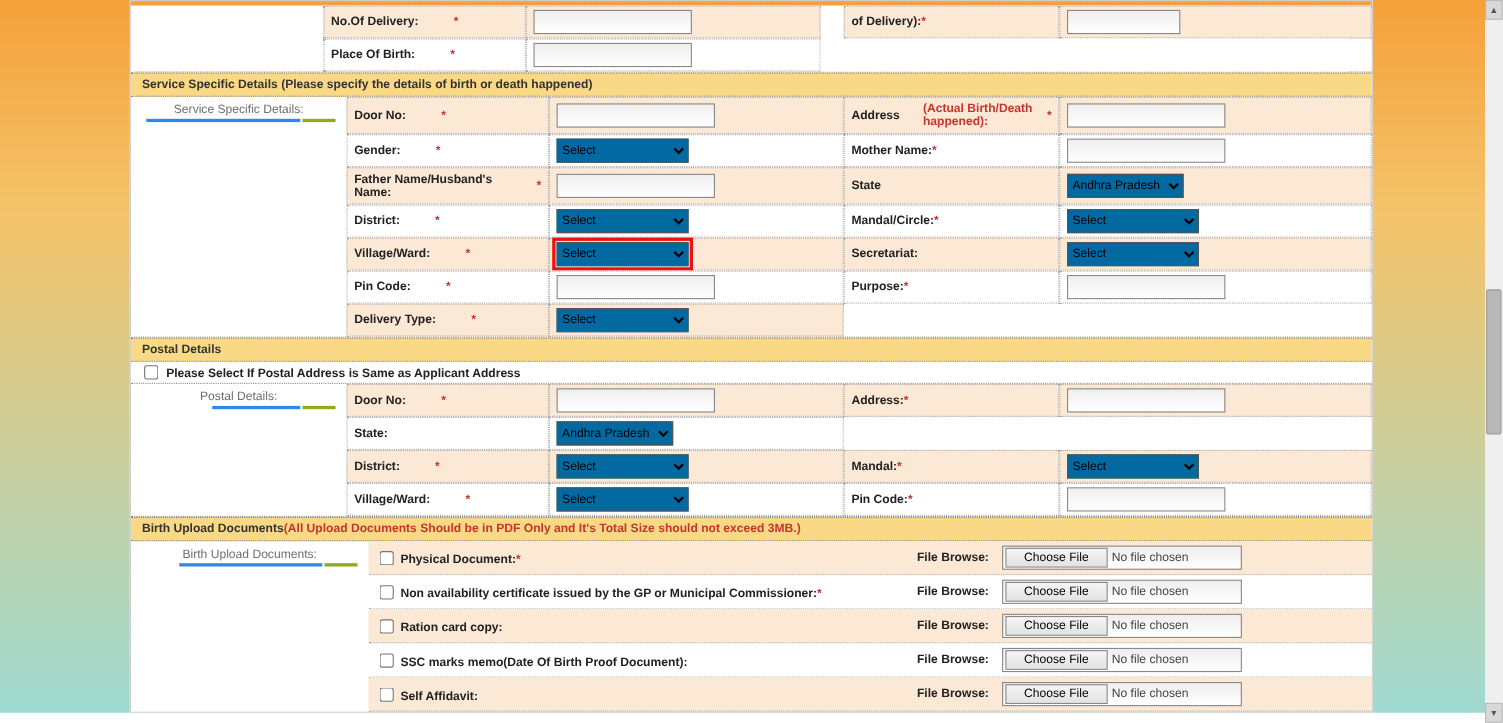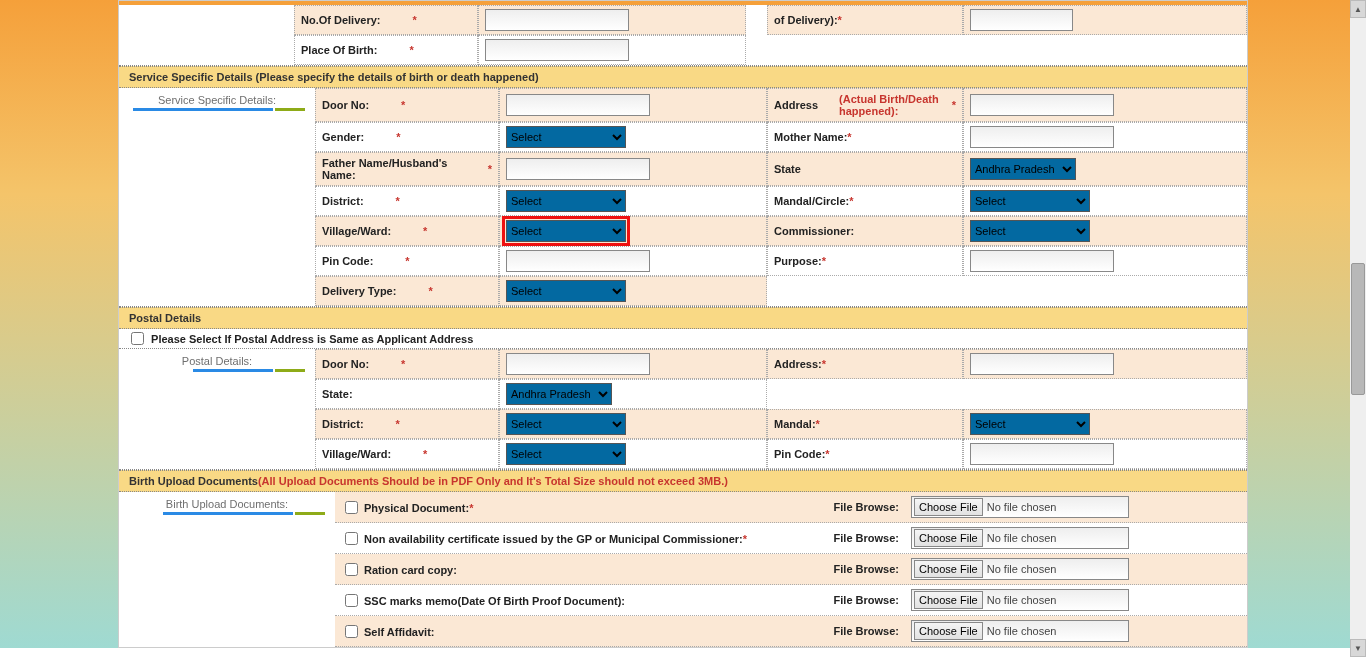--- a/index.html
+++ b/index.html
@@ -34,21 +34,21 @@
   .chk-line{background:#fff;border-bottom:1px dotted #888;padding:0 8px;font-weight:bold;color:#222;}
   .chk-line input[type=checkbox]{vertical-align:-2px;margin-right:4px;}
   
   .upload-row{display:flex;border-bottom:1px dotted #aaa;min-height:28px;align-items:center;}
   .upload-row:nth-child(odd){background:#fbe8d5;}
   .upload-row:nth-child(even){background:#fff;}
   .uc-chk{width:452px;padding:4px 6px;font-weight:bold;color:#222;}
   .uc-chk input[type=checkbox]{vertical-align:-2px;margin-right:6px;}
   .uc-lab{width:100px;font-weight:bold;color:#222;text-align:right;padding-right:6px;}
   .uc-file{padding:4px 6px;}
-  .btn-choose{display:inline-block;border:1px solid #888;background:linear-gradient(#f5f5f5,#e2e2e2);padding:2px 4px;font:inherit;margin-right:4px;}
+  .btn-choose{display:inline-block;border:1px solid #888;background:linear-gradient(#f5f5f5,#e2e2e2);padding:2px 16px;font:inherit;margin-right:4px;}
   .file-status{color:#444;}
   .file-wrap{display:inline-block;border:1px solid #888;background:linear-gradient(#eee,#fff);padding:1px 2px;width:212px;}
   
   .sbar{position:fixed;right:0;top:0;width:16px;height:100%;background:#efefef;display:flex;flex-direction:column;}
   .sbar-btn{height:16px;background:#d8d8d8;border:1px solid #bbb;display:flex;align-items:center;justify-content:center;font-size:8px;color:#555;}
   .sbar-track{flex:1;position:relative;}
   .sbar-thumb{position:absolute;left:1px;right:1px;top:245px;height:130px;background:#b8b8b8;border:1px solid #999;border-radius:2px;}
 </style>
 </head>
 <body>
@@ -176,21 +176,21 @@
 
       <div class="frow">
         <div class="fcell lab">
               <span>Village/Ward:</span>
               <span class="req">*</span>
             </div>
         <div class="fcell inp">
               <select class="hl"><option>Select</option></select>
             </div>
         <div class="fcell lab2">
-              <span>Commissioner:</span>
+              <span>Secretariat:</span>
             </div>
         <div class="fcell inp2">
               <select><option>Select</option></select>
             </div>
       </div>
 
       <div class="frow">
         <div class="fcell lab">
               <span>Pin Code:</span>
               <span class="req">*</span>

